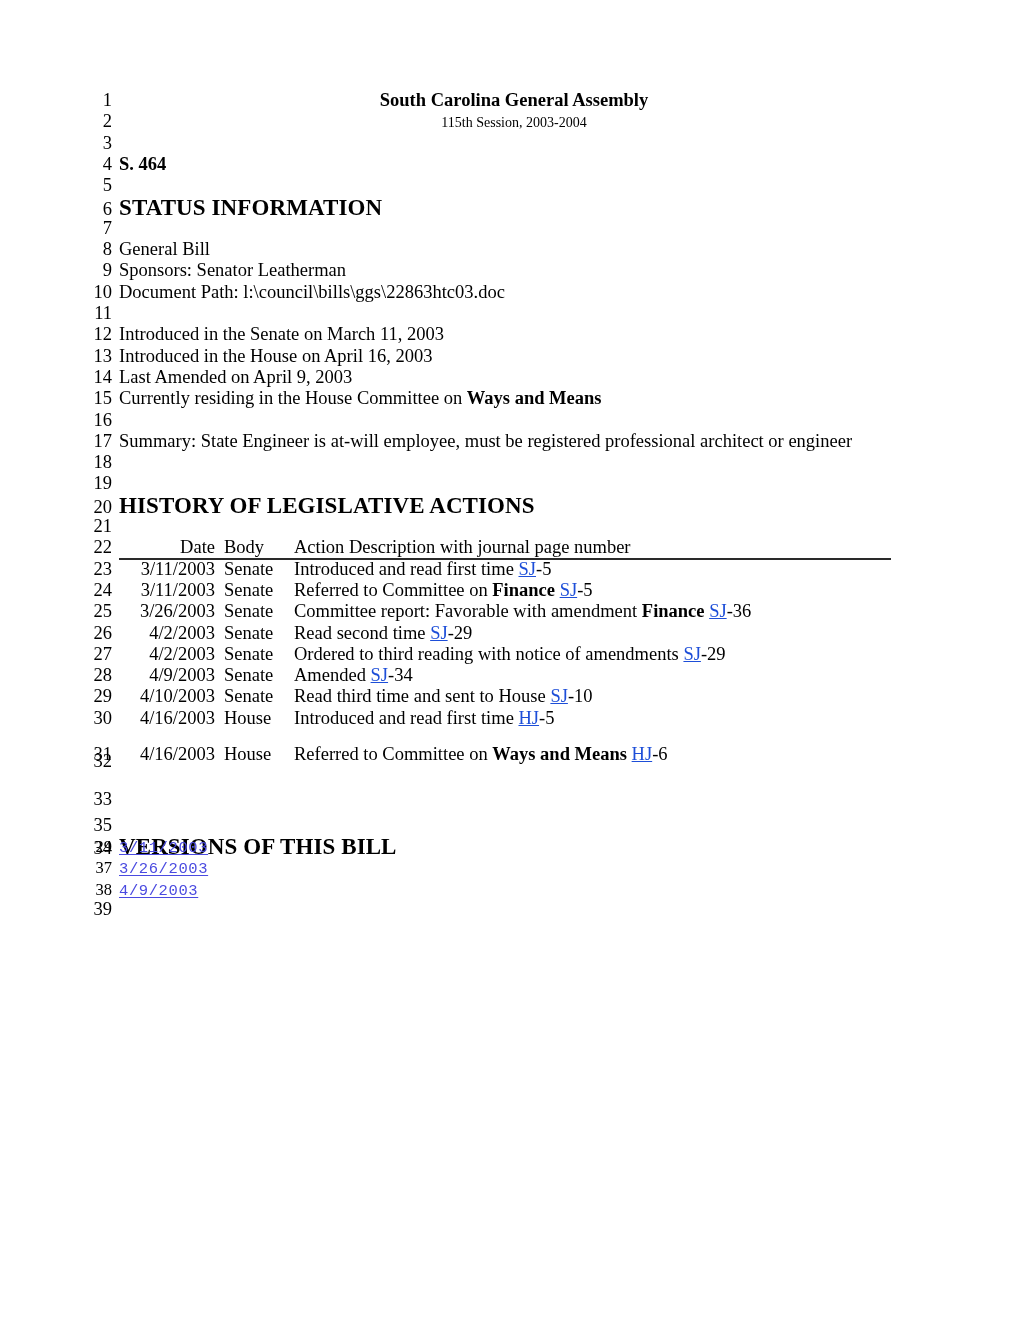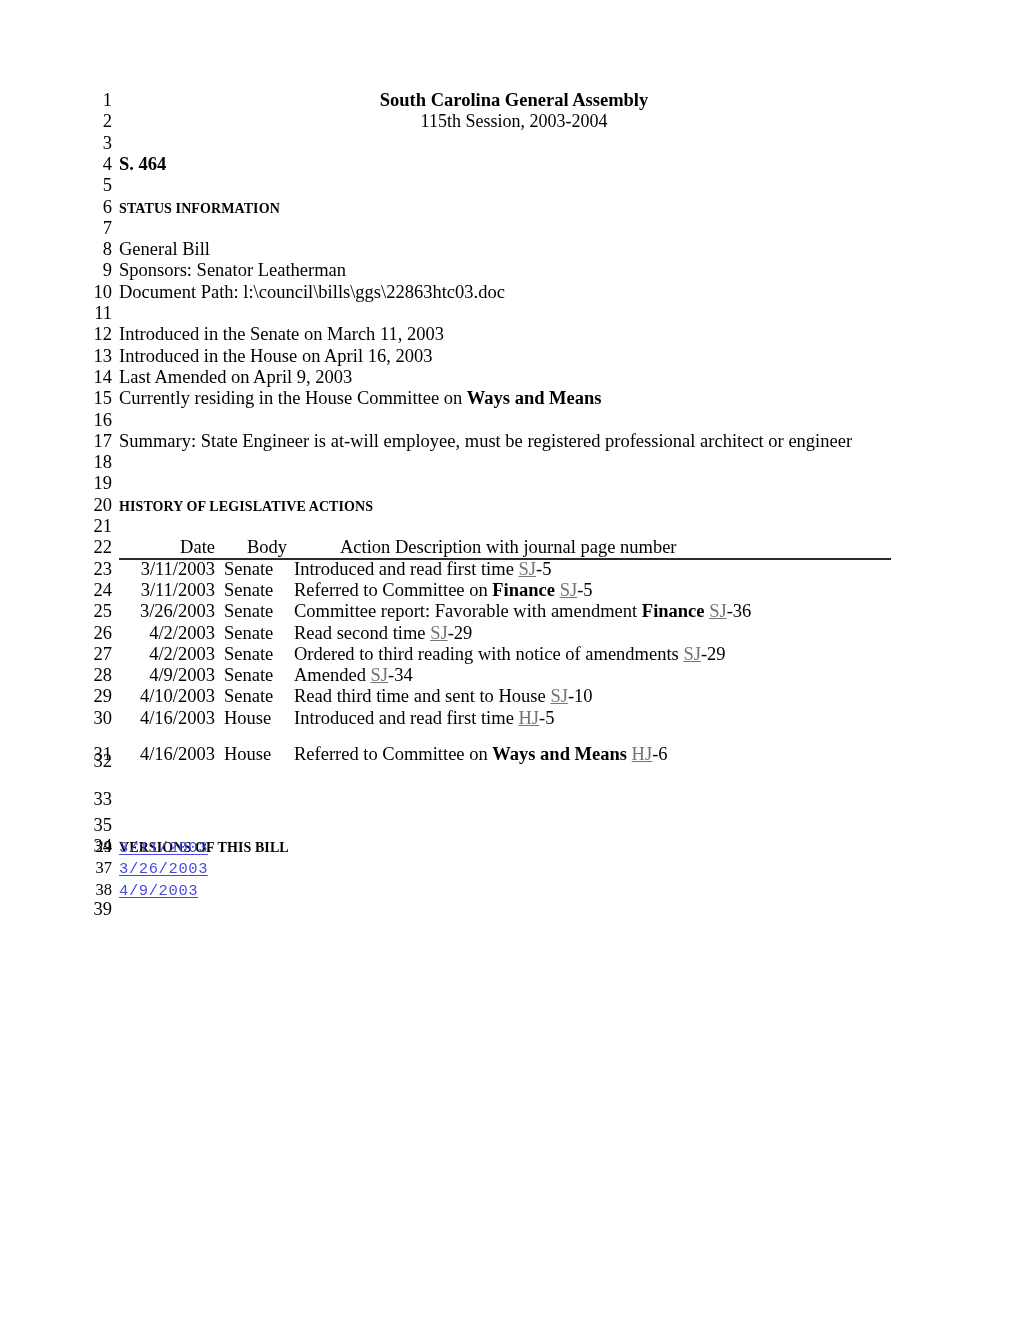--- a/index.html
+++ b/index.html
@@ -60,26 +60,26 @@
     display: block;
     width: 790px;
     text-align: center;
     font-weight: bold;
     font-size: 18.5px;
   }
   .center-sub {
     display: block;
     width: 790px;
     text-align: center;
-    font-size: 18px;
+    font-size: 14px;
   }
 
   .heading {
     font-weight: bold;
-    font-size: 14px;
+    font-size: 23px;
     letter-spacing: 0.1px;
   }
 
   
   .hrow {
     display: flex;
     align-items: baseline;
   }
   .col-date {
     width: 96px;
@@ -95,36 +95,35 @@
   }
   .col-action {
     text-align: left;
   }
 
   
   .hhead {
     display: flex;
     align-items: center;
     position: relative;
-    gap: 23px;
   }
   .hhead .col-date,
   .hhead .col-body,
   .hhead .col-action { }
   .hhead-rule {
     position: absolute;
     left: 0px;
     bottom: -1px;
     width: 772px;
     height: 1.4px;
     background: #2a2a2a;
   }
 
   a.jlink {
-    color: #737373;
+    color: #1d4ed8;
     text-decoration: underline;
     text-underline-offset: 1px;
   }
   .plain-suffix { color: #000000; text-decoration: none; }
 
   .verlink {
     font-family: "Liberation Mono", "DejaVu Sans Mono", monospace;
     font-size: 15.5px;
     color: #4a4ae0;
     text-decoration: underline;

